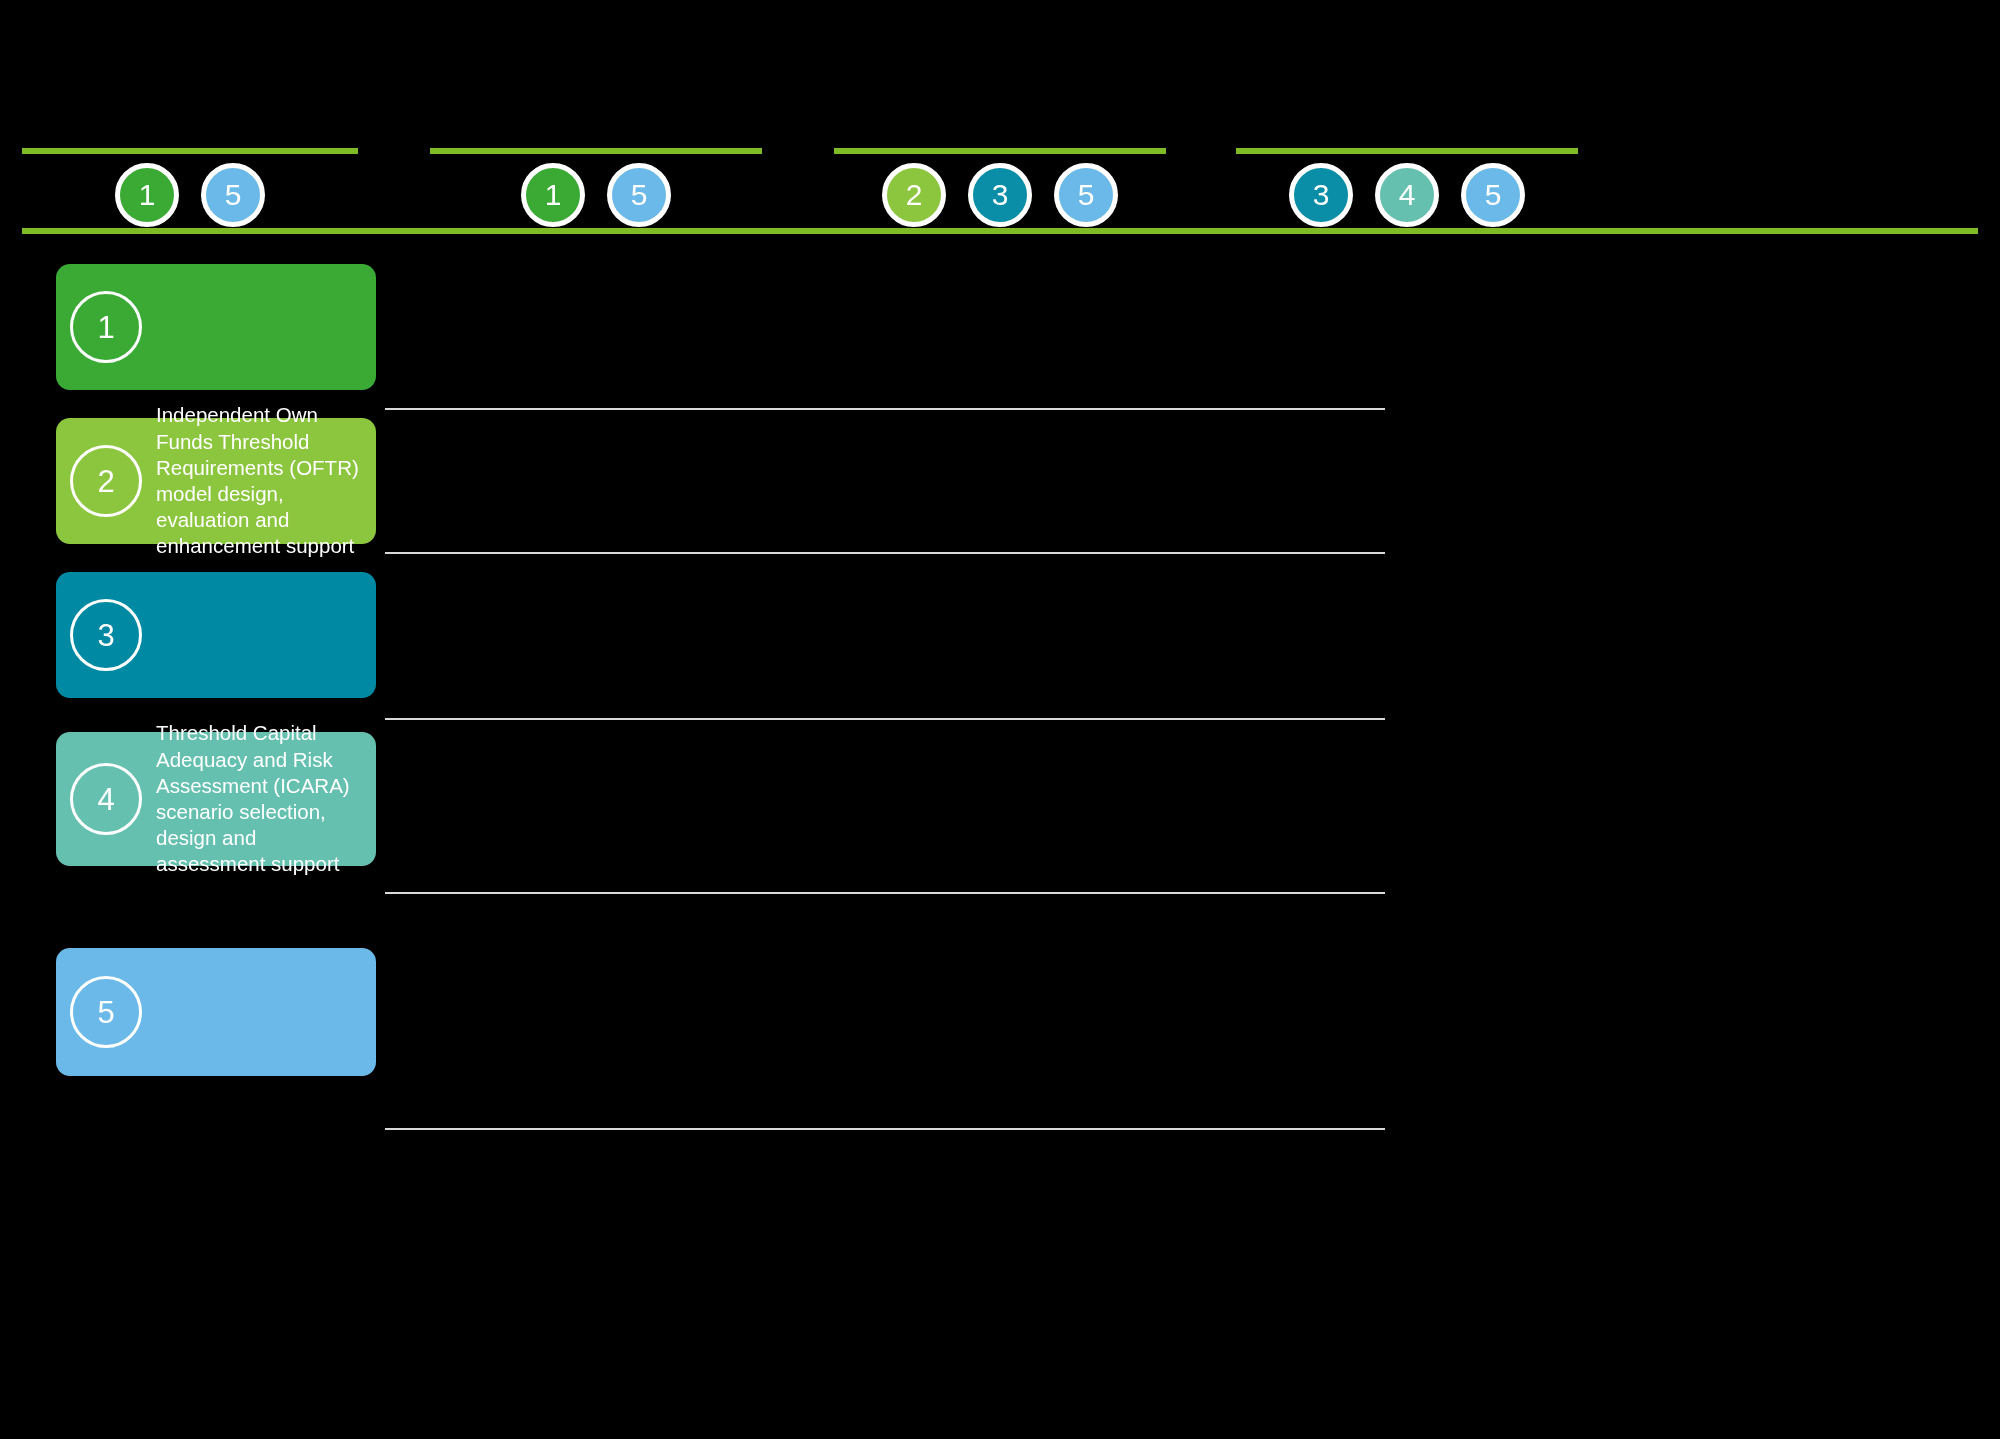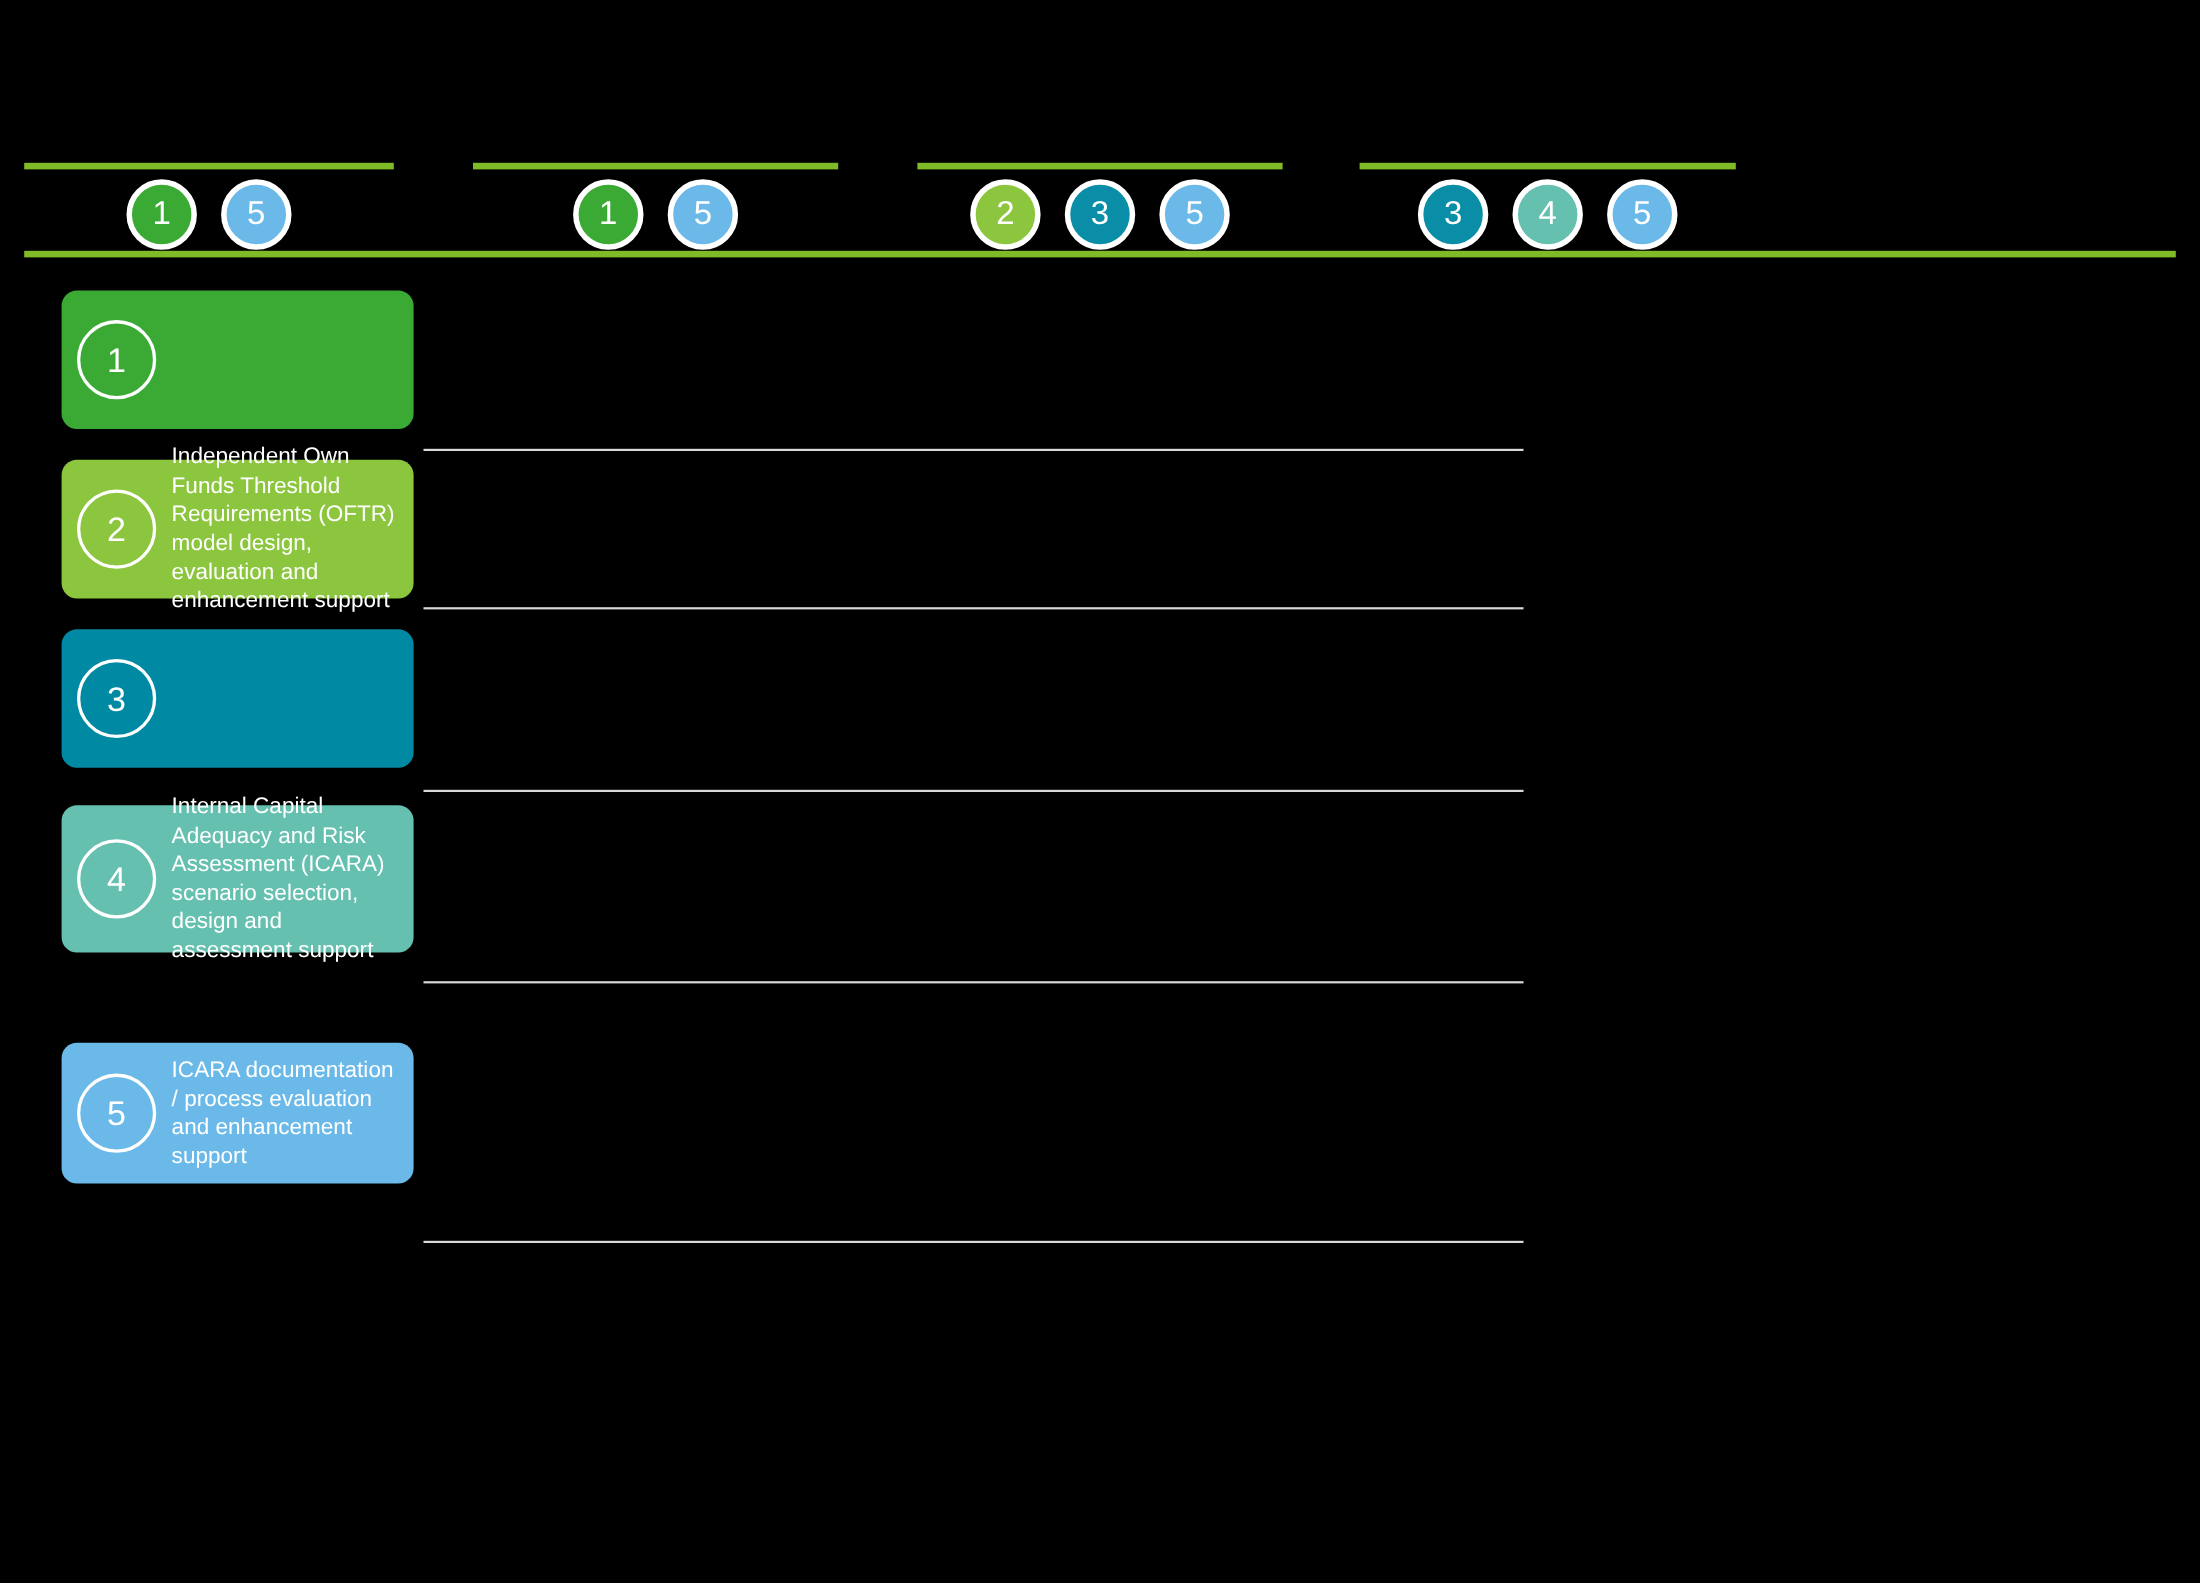--- a/index.html
+++ b/index.html
@@ -173,25 +173,24 @@
     </div>
     <div class="card" style="top: 418px; height: 126px; background: rgb(140, 198, 62);">
       <div class="card-badge">2</div>
       <div class="card-text">Independent Own Funds Threshold Requirements (OFTR) model design, evaluation and enhancement support</div>
     </div>
     <div class="card" style="top: 572px; height: 126px; background: rgb(0, 137, 163);">
       <div class="card-badge">3</div>
     </div>
     <div class="card" style="top: 732px; height: 134px; background: rgb(101, 192, 176);">
       <div class="card-badge">4</div>
-      <div class="card-text">Internal Capital Adequacy and Risk Assessment (ICARA) scenario selection, design and assessment support</div>
+      <div class="card-text">Threshold Capital Adequacy and Risk Assessment (ICARA) scenario selection, design and assessment support</div>
     </div>
     <div class="card" style="top: 948px; height: 128px; background: rgb(107, 185, 232);">
       <div class="card-badge">5</div>
-      <div class="card-text">ICARA documentation / process evaluation and enhancement support</div>
     </div>
   </div>
 
 <div class="body-rule" style="top: 408px; background: rgb(217, 217, 217);"></div>
 <div class="body-rule" style="top: 552px; background: rgb(217, 217, 217);"></div>
 <div class="body-rule" style="top: 718px; background: rgb(217, 217, 217);"></div>
 <div class="body-rule" style="top: 892px; background: rgb(217, 217, 217);"></div>
 <div class="body-rule" style="top: 1128px; background: rgb(217, 217, 217);"></div>
 
 </body></html>

